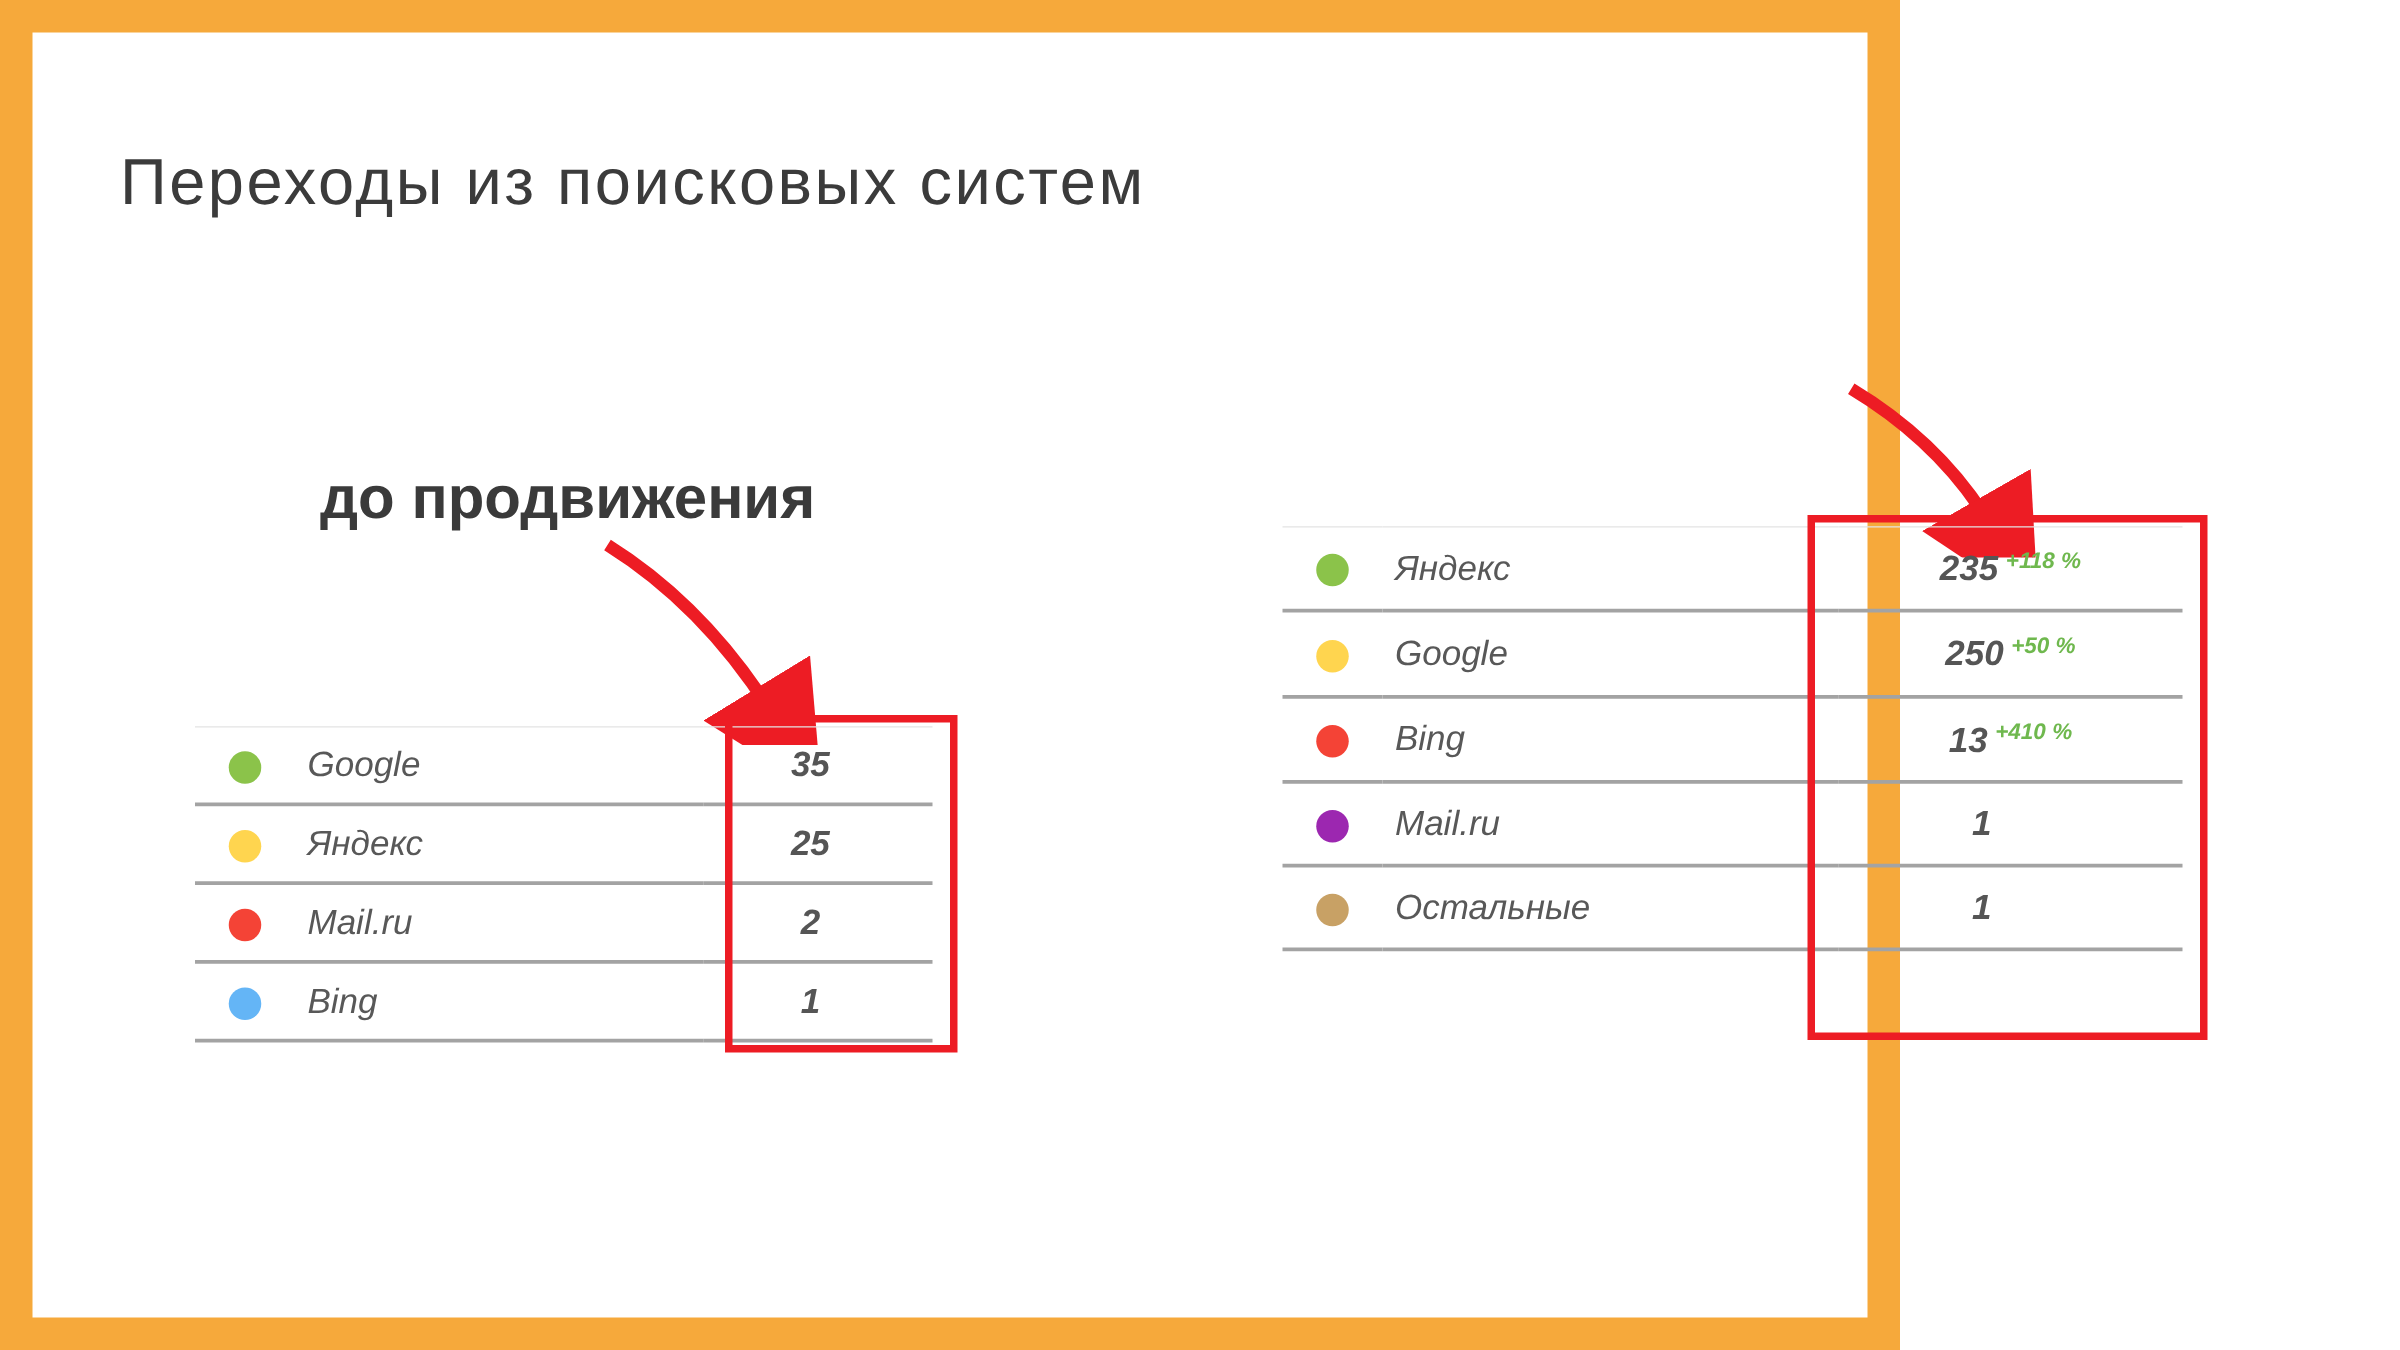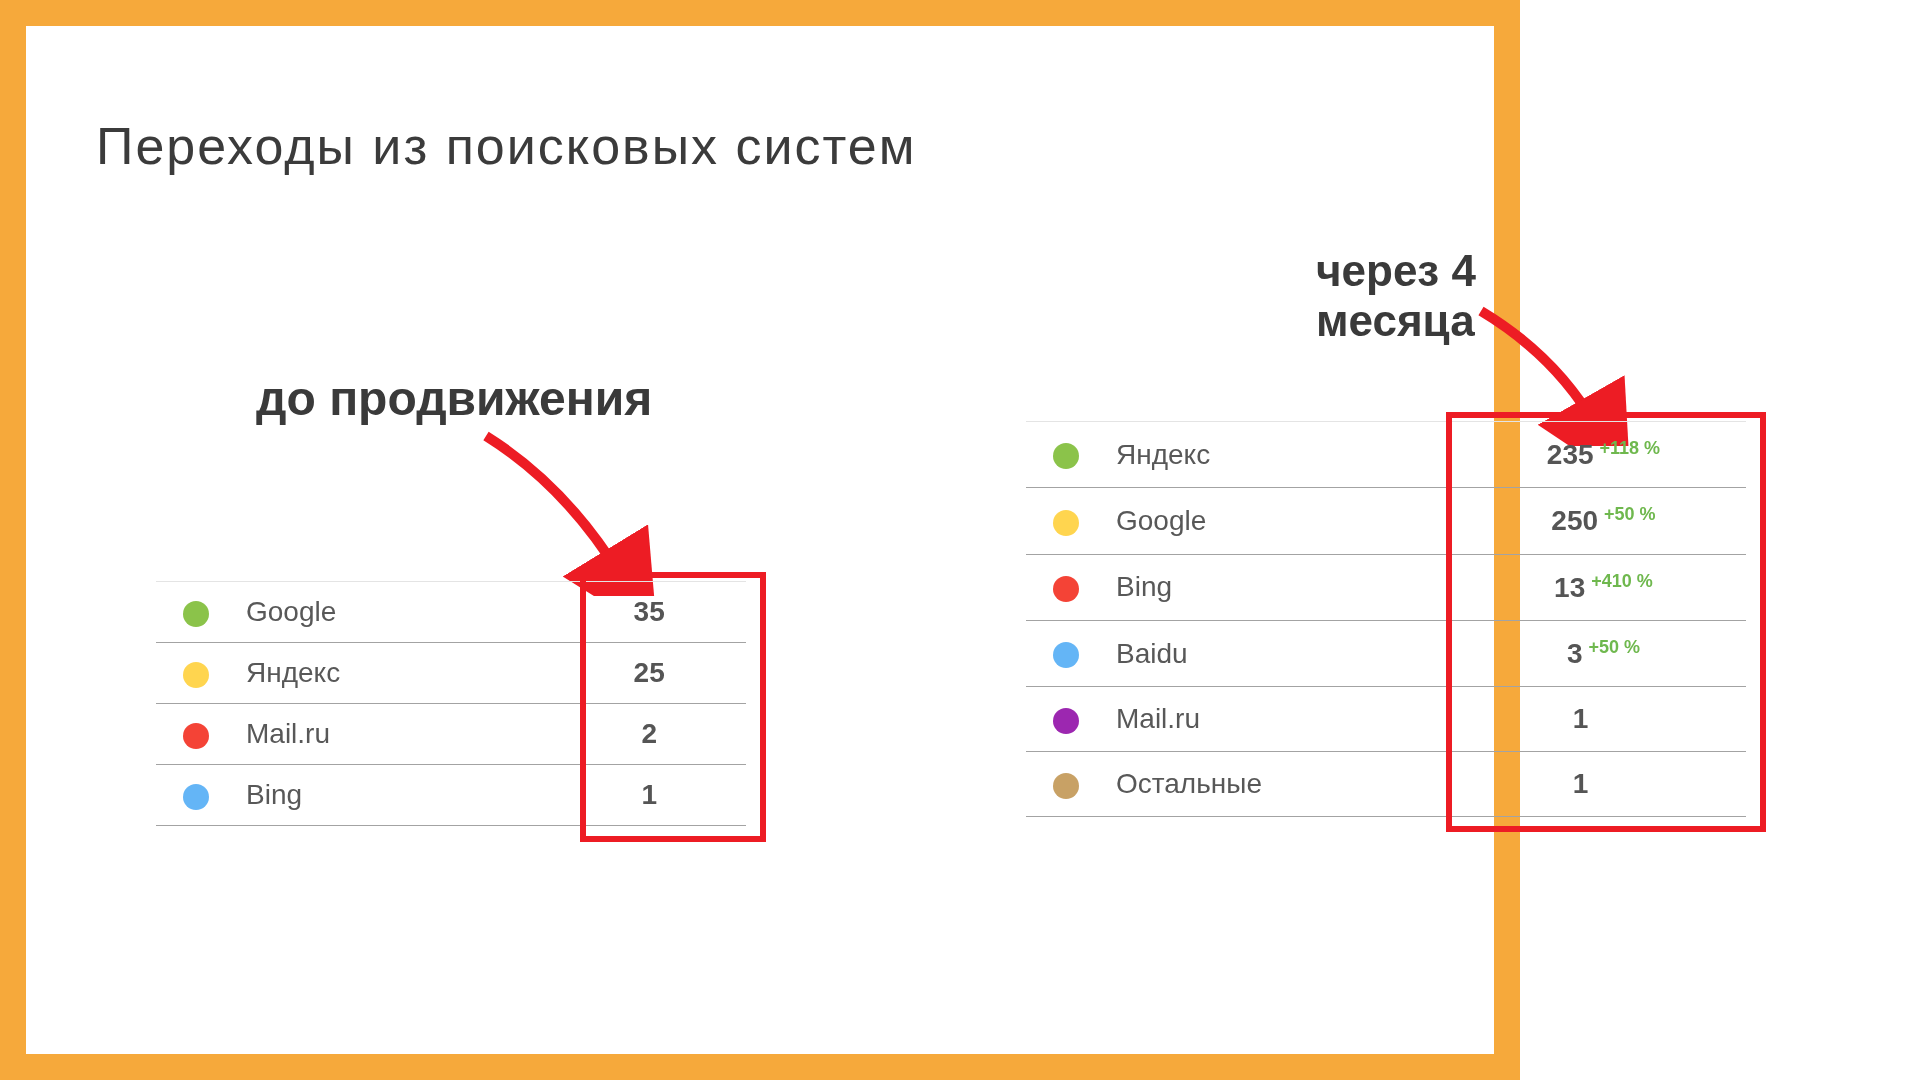--- a/index.html
+++ b/index.html
@@ -47,25 +47,26 @@
   
   .tbl {
     position: absolute;
     border-collapse: collapse;
   }
   .tbl-left  { left: 130px; top: 555px; width: 590px; }
   .tbl-right { left: 1000px; top: 395px; width: 720px; }
 
   .row td {
     border-top: 1px solid #e4e4e4;
-    border-bottom: 1px solid #a3a3a3;
+    border-bottom: 3px solid #a3a3a3;
     padding: 14px 10px 14px 10px;
     font-size: 28px;
     color: #585858;
     vertical-align: middle;
+    font-style: italic;
   }
   .tbl-right .row td { padding: 16px 10px; }
   .row .cell-dot   { width: 60px; text-align: center; }
   .row .cell-name  { width: auto; }
   .row .cell-value { text-align: center; font-weight: 600; color: #555; padding-right: 22px; white-space: nowrap; }
   .row .cell-delta { font-size: 18px; color: #6fb84e; font-weight: 600; vertical-align: super; padding-left: 6px; }
   .cell-delta-empty { display:inline-block; width:46px; }
 
   .dot {
     display: inline-block;
@@ -86,21 +87,20 @@
   .hl-right { left: 1420px; top: 386px; width: 320px; height: 420px; }
 </style>
 </head>
 <body>
 
 <div class="frame">
 
   <div class="title">Переходы из поисковых систем</div>
 
   <div class="annot annot-left">до продвижения</div>
-  <div class="annot annot-right">через 4 месяца</div>
 
   <svg class="arrow" style="left:440px; top:400px;" width="200" height="170" viewBox="0 0 200 170">
     <defs>
       <marker id="ah1" markerWidth="14" markerHeight="14" refX="3" refY="5" orient="auto">
         <path d="M0,0 L10,5 L0,10 Z" fill="#ed1c24"></path>
       </marker>
     </defs>
     <path d="M20,10 Q100,60 155,150" stroke="#ed1c24" stroke-width="10" fill="none" marker-end="url(#ah1)"></path>
   </svg>
 
@@ -155,27 +155,20 @@
         </td>
       </tr>
         <tr class="row">
         <td class="cell-dot"><span class="dot" style="background: rgb(244, 67, 54);"></span></td>
         <td class="cell-name">Bing</td>
         <td class="cell-value">
           <span>13</span><span class="cell-delta">+410 %</span>
         </td>
       </tr>
         <tr class="row">
-        <td class="cell-dot"><span class="dot" style="background: rgb(100, 181, 246);"></span></td>
-        <td class="cell-name">Baidu</td>
-        <td class="cell-value">
-          <span>3</span><span class="cell-delta">+50 %</span>
-        </td>
-      </tr>
-        <tr class="row">
         <td class="cell-dot"><span class="dot" style="background: rgb(156, 39, 176);"></span></td>
         <td class="cell-name">Mail.ru</td>
         <td class="cell-value">
           <span>1</span><span class=""><span class="cell-delta-empty"></span></span>
         </td>
       </tr>
         <tr class="row">
         <td class="cell-dot"><span class="dot" style="background: rgb(200, 161, 101);"></span></td>
         <td class="cell-name">Остальные</td>
         <td class="cell-value">

